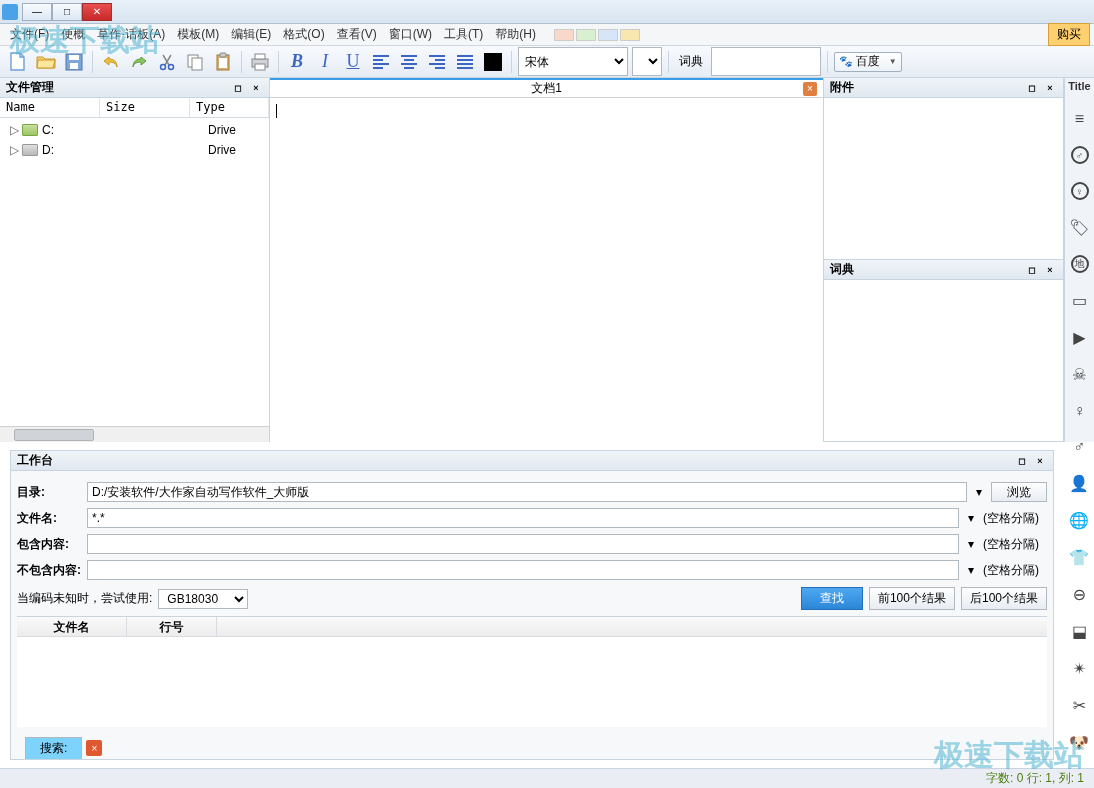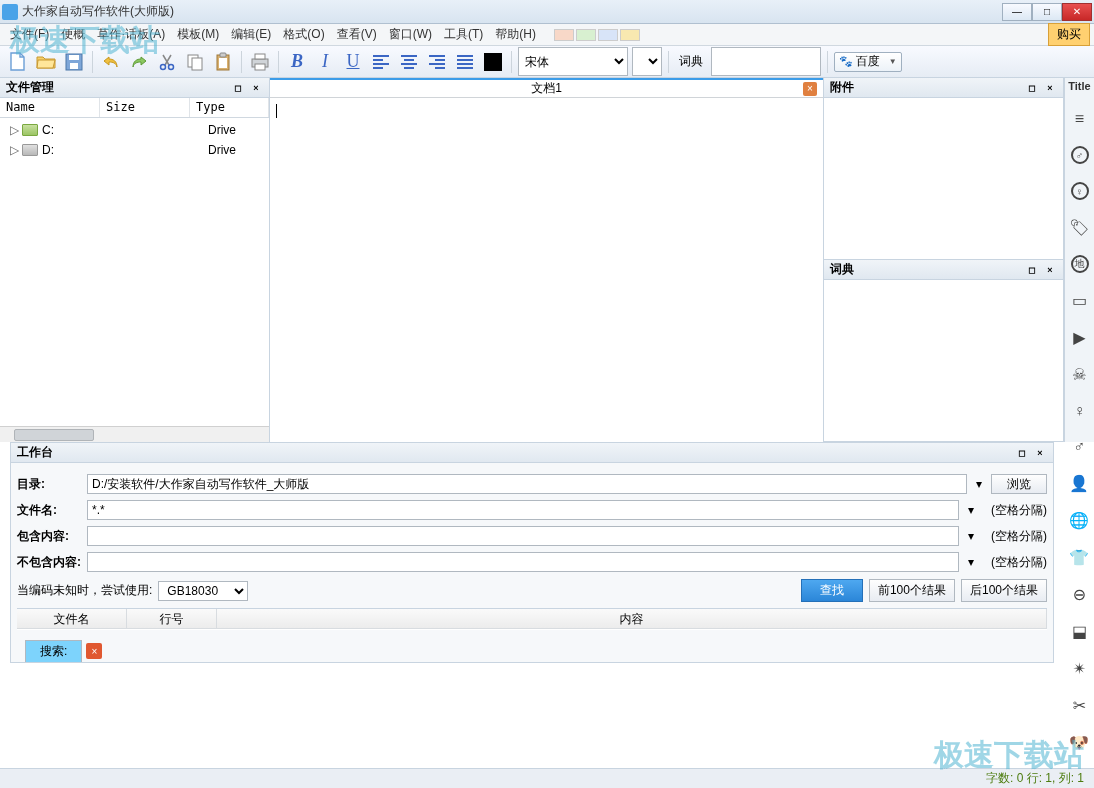--- a/index.html
+++ b/index.html
@@ -76,50 +76,49 @@
 .icon-strip .strip-title { font-weight: bold; font-size: 11px; color: #333; }
 .circle-outline { width: 18px; height: 18px; border: 2px solid #444; border-radius: 50%; display: flex; align-items: center; justify-content: center; font-size: 10px; }
 
 
 .worktable { position: absolute; left: 10px; right: 40px; bottom: 20px; height: 300px; border: 1px solid #c8d4e0; background: #f6f8fa; display: flex; flex-direction: column; }
 .worktable .form-row { display: flex; align-items: center; padding: 3px 6px; gap: 6px; }
 .worktable label { min-width: 64px; text-align: left; font-weight: bold; }
 .worktable input[type=text], .worktable select { border: 1px solid #b0b8c0; height: 20px; background: #fff; padding: 0 4px; }
 .worktable .dir-input { flex: 1; }
 .worktable .browse-btn { width: 56px; height: 20px; background: linear-gradient(#fefefe,#e8ecf2); border: 1px solid #b0b8c0; cursor: pointer; }
-.worktable .hint { width: 64px; text-align: right; }
+.worktable .hint { width: 64px; text-align: left; }
 .worktable .action-row { display: flex; align-items: center; padding: 4px 6px; gap: 6px; }
 .worktable .search-btn { background: linear-gradient(#4ea8f0,#2b86d8); color: #fff; border: 1px solid #2470b8; padding: 2px 18px; cursor: pointer; }
 .worktable .nav-btn { background: linear-gradient(#fefefe,#e8ecf2); border: 1px solid #b0b8c0; padding: 2px 8px; cursor: pointer; }
 .worktable .result-table { flex: 1; border-top: 1px solid #c8d4e0; background: #fff; margin: 2px 6px 6px; }
 .worktable .result-header { display: flex; height: 20px; border-bottom: 1px solid #d8dce0; background: linear-gradient(#fafafa,#ececec); }
-.worktable .result-header .rcol { padding: 2px 8px; border-right: 1px solid #d8dce0; text-align: center; }
+.worktable .result-header .rcol { padding: 2px 8px; border-right: 1px solid #d8dce0; text-align: center; font-weight: bold; }
 .worktable .search-tab { border: 1px solid #b0b8c0; border-bottom: none; background: #7dd3fc; padding: 2px 14px; }
 .worktable .search-close { width: 16px; height: 16px; background: #e05830; color: #fff; font-size: 10px; display: flex; align-items: center; justify-content: center; cursor: pointer; margin-left: 4px; border-radius: 2px; }
 
 
 .main-area { height: 364px; }
-.worktable { position: static; margin: 0 40px 0 10px; height: 221px; }
+.worktable { position: static; margin: 8px 40px 0 10px; height: 310px; }
 
 
 .statusbar { position: absolute; bottom: 0; left: 0; right: 0; height: 20px; background: #eaeef4; border-top: 1px solid #c8d4e0; display: flex; align-items: center; justify-content: flex-end; padding: 0 10px; color: #4d7c0f; }
 
 
 .watermark { position: absolute; font-size: 30px; color: rgba(80,180,210,0.55); font-weight: bold; pointer-events: none; z-index: 200; }
 .wm-tl { top: 20px; left: 10px; }
 .wm-br { bottom: 12px; right: 10px; }
 
 svg { display: block; }
 </style>
 </head>
 <body>
 
 <div class="titlebar">
   <div class="app-icon"></div>
-  <div class="title">大作家自动写作软件(大师版)</div>
   <div class="win-btns">
     <div class="win-btn">—</div>
     <div class="win-btn">□</div>
     <div class="win-btn close">✕</div>
   </div>
 </div>
 
 <div class="menubar">
   <div class="menu-item">文件(F)</div>
   <div class="menu-item">便概</div>
@@ -395,21 +394,20 @@
     <select style="width:90px"><option>GB18030</option></select>
     <div style="flex:1"></div>
     <button class="search-btn">查找</button>
     <button class="nav-btn">前100个结果</button>
     <button class="nav-btn">后100个结果</button>
   </div>
   <div class="result-table">
     <div class="result-header">
       <div class="rcol" style="width:110px">文件名</div>
       <div class="rcol" style="width:90px">行号</div>
-      <div class="rcol" style="flex:1">内容</div>
     </div>
   </div>
   <div style="position:relative;height:26px;">
     <div style="position:absolute;left:14px;bottom:0;display:flex;align-items:center">
       <div class="search-tab">搜索:</div>
       <div class="search-close">×</div>
     </div>
   </div>
 </div>
 

